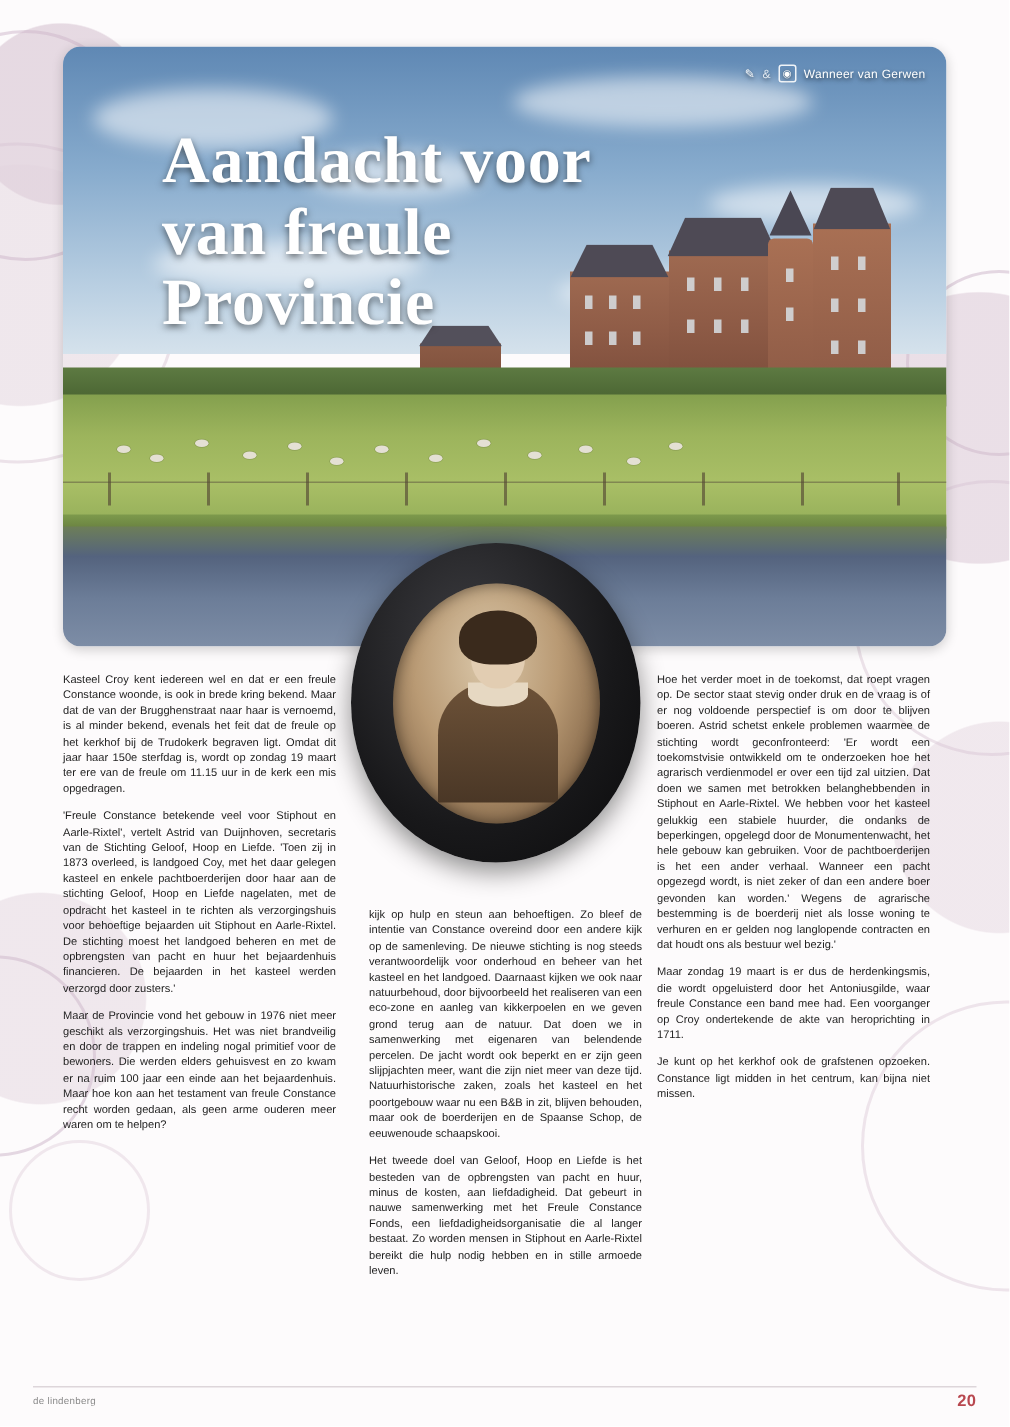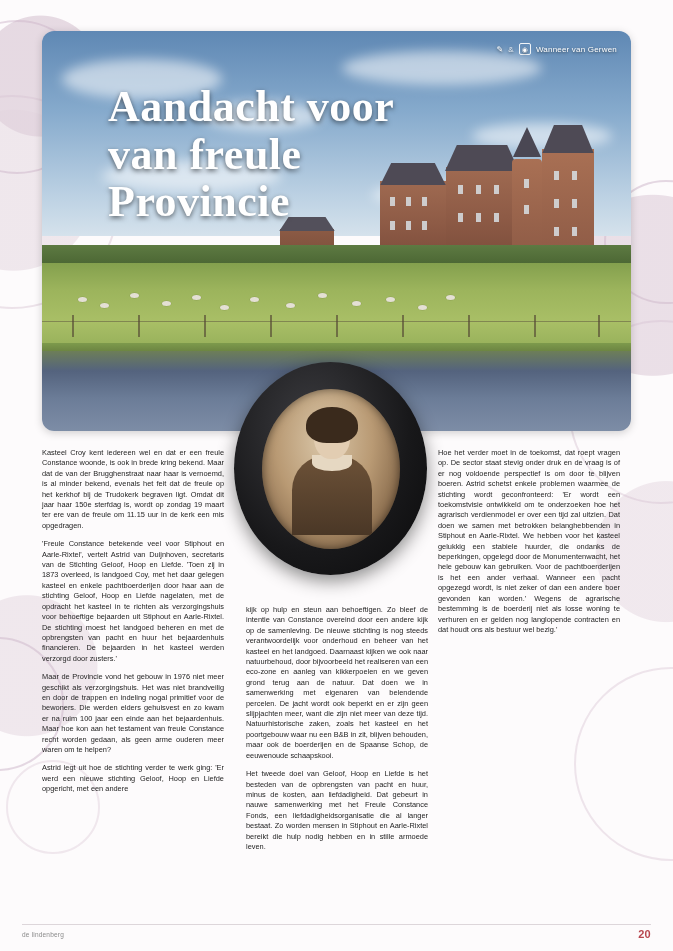--- a/index.html
+++ b/index.html
@@ -427,27 +427,28 @@
       <div class="p-head"></div>
       <div class="p-hair"></div>
     </div>
   </div>
 
   <div class="cols">
     <div class="col col1">
       <p>Kasteel Croy kent iedereen wel en dat er een freule Constance woonde, is ook in brede kring bekend. Maar dat de van der Brugghenstraat naar haar is vernoemd, is al minder bekend, evenals het feit dat de freule op het kerkhof bij de Trudokerk begraven ligt. Omdat dit jaar haar 150e sterfdag is, wordt op zondag 19 maart ter ere van de freule om 11.15 uur in de kerk een mis opgedragen.</p>
       <p>'Freule Constance betekende veel voor Stiphout en Aarle-Rixtel', vertelt Astrid van Duijnhoven, secretaris van de Stichting Geloof, Hoop en Liefde. 'Toen zij in 1873 overleed, is landgoed Coy, met het daar gelegen kasteel en enkele pachtboerderijen door haar aan de stichting Geloof, Hoop en Liefde nagelaten, met de opdracht het kasteel in te richten als verzorgingshuis voor behoeftige bejaarden uit Stiphout en Aarle-Rixtel. De stichting moest het landgoed beheren en met de opbrengsten van pacht en huur het bejaardenhuis financieren. De bejaarden in het kasteel werden verzorgd door zusters.'</p>
       <p>Maar de Provincie vond het gebouw in 1976 niet meer geschikt als verzorgingshuis. Het was niet brandveilig en door de trappen en indeling nogal primitief voor de bewoners. Die werden elders gehuisvest en zo kwam er na ruim 100 jaar een einde aan het bejaardenhuis. Maar hoe kon aan het testament van freule Constance recht worden gedaan, als geen arme ouderen meer waren om te helpen?</p>
-      <p>Astrid legt uit hoe de stichting verder te werk ging: 'Er werd een nieuwe stichting Geloof, Hoop en Liefde opgericht, met een andere</p>
     </div>
     <div class="col col2">
       <p>kijk op hulp en steun aan behoeftigen. Zo bleef de intentie van Constance overeind door een andere kijk op de samenleving. De nieuwe stichting is nog steeds verantwoordelijk voor onderhoud en beheer van het kasteel en het landgoed. Daarnaast kijken we ook naar natuurbehoud, door bijvoorbeeld het realiseren van een eco-zone en aanleg van kikkerpoelen en we geven grond terug aan de natuur. Dat doen we in samenwerking met eigenaren van belendende percelen. De jacht wordt ook beperkt en er zijn geen slijpjachten meer, want die zijn niet meer van deze tijd. Natuurhistorische zaken, zoals het kasteel en het poortgebouw waar nu een B&amp;B in zit, blijven behouden, maar ook de boerderijen en de Spaanse Schop, de eeuwenoude schaapskooi.</p>
       <p>Het tweede doel van Geloof, Hoop en Liefde is het besteden van de opbrengsten van pacht en huur, minus de kosten, aan liefdadigheid. Dat gebeurt in nauwe samenwerking met het Freule Constance Fonds, een liefdadigheidsorganisatie die al langer bestaat. Zo worden mensen in Stiphout en Aarle-Rixtel bereikt die hulp nodig hebben en in stille armoede leven.</p>
     </div>
     <div class="col col3">
       <p>Hoe het verder moet in de toekomst, dat roept vragen op. De sector staat stevig onder druk en de vraag is of er nog voldoende perspectief is om door te blijven boeren. Astrid schetst enkele problemen waarmee de stichting wordt geconfronteerd: 'Er wordt een toekomstvisie ontwikkeld om te onderzoeken hoe het agrarisch verdienmodel er over een tijd zal uitzien. Dat doen we samen met betrokken belanghebbenden in Stiphout en Aarle-Rixtel. We hebben voor het kasteel gelukkig een stabiele huurder, die ondanks de beperkingen, opgelegd door de Monumentenwacht, het hele gebouw kan gebruiken. Voor de pachtboerderijen is het een ander verhaal. Wanneer een pacht opgezegd wordt, is niet zeker of dan een andere boer gevonden kan worden.' Wegens de agrarische bestemming is de boerderij niet als losse woning te verhuren en er gelden nog langlopende contracten en dat houdt ons als bestuur wel bezig.'</p>
+      <p>Maar zondag 19 maart is er dus de herdenkingsmis, die wordt opgeluisterd door het Antoniusgilde, waar freule Constance een band mee had. Een voorganger op Croy ondertekende de akte van heroprichting in 1711.</p>
+      <p>Je kunt op het kerkhof ook de grafstenen opzoeken. Constance ligt midden in het centrum, kan bijna niet missen.</p>
     </div>
   </div>
 
   <div class="footer-rule"></div>
   <div class="footer-left">de lindenberg</div>
   <div class="pagenum">20</div>
 </div>
 
 </body></html>

